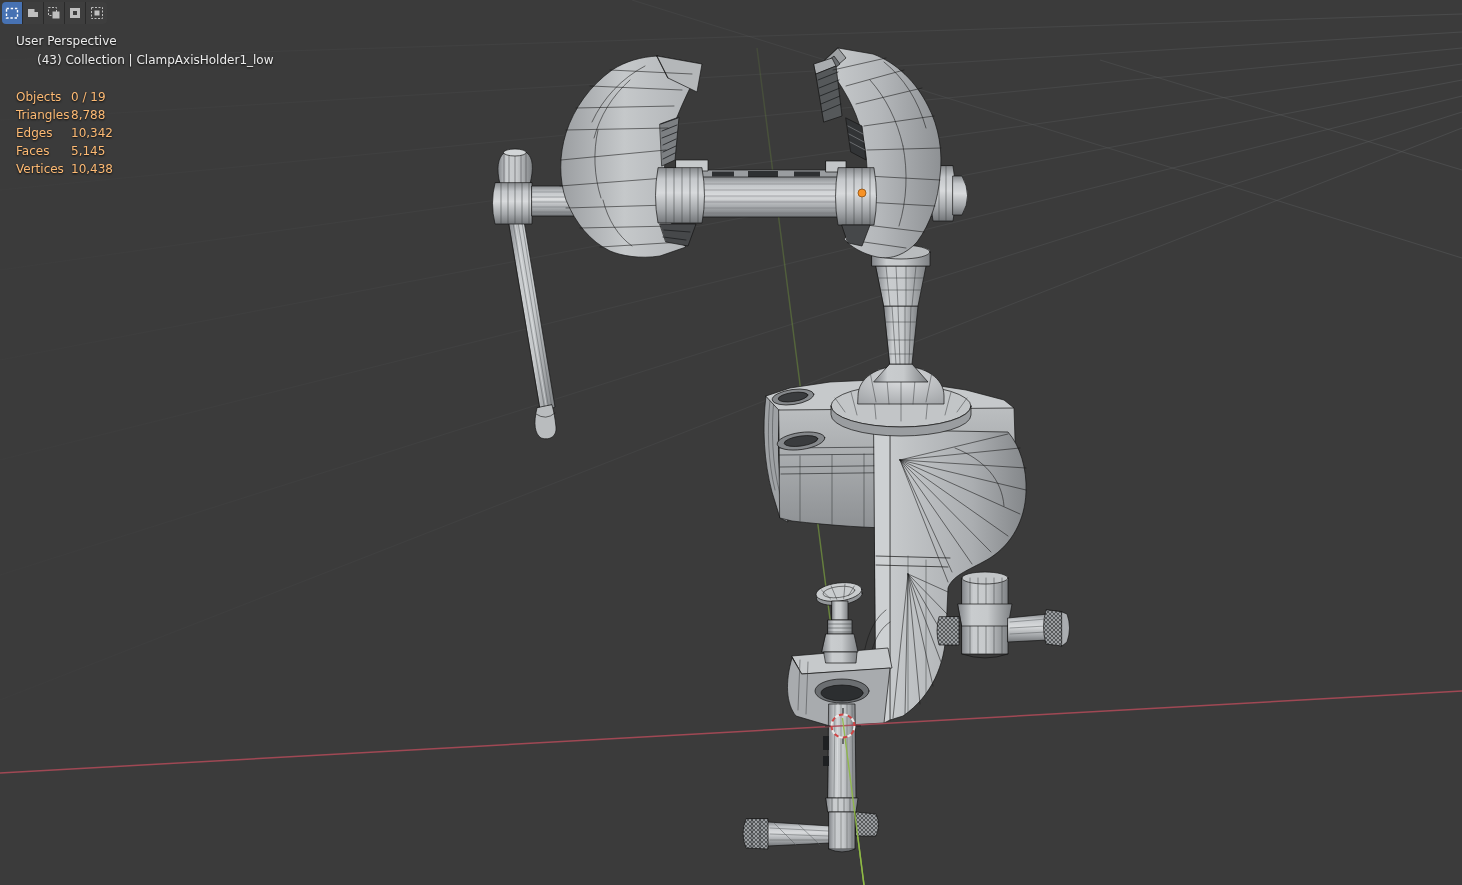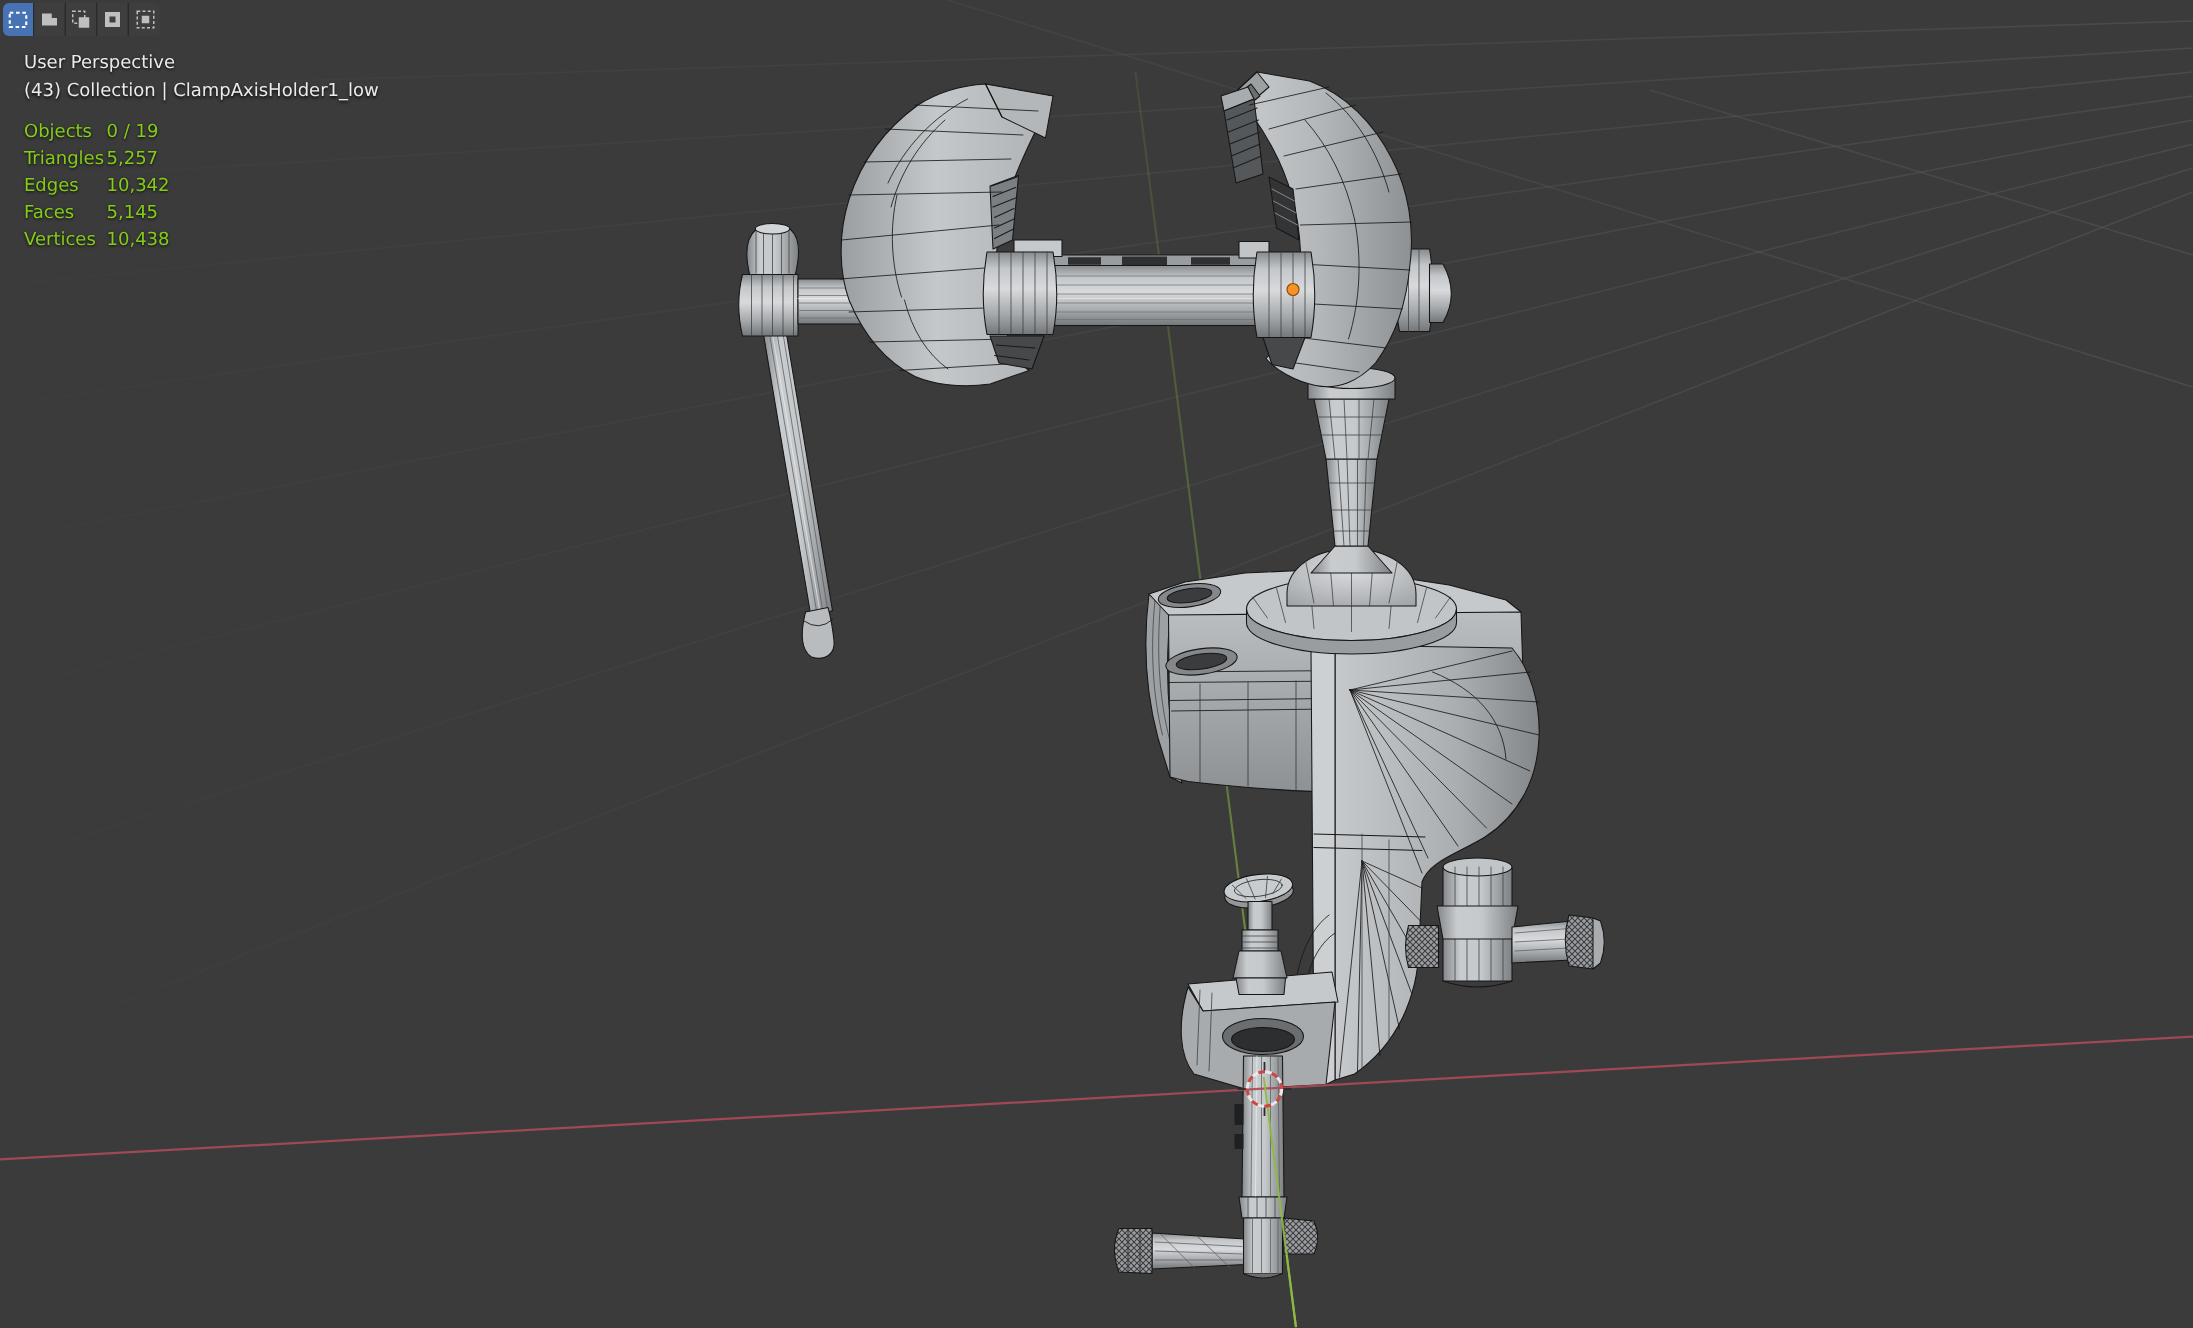--- a/index.html
+++ b/index.html
@@ -11,22 +11,22 @@
   .toolbar{position:absolute;left:2px;top:2px;display:flex;z-index:5;}
   .tbtn{width:21px;height:22px;background:#3e3e3e;display:flex;align-items:center;justify-content:center;
         border-right:1px solid #2a2a2a;cursor:pointer;box-sizing:border-box;}
   .tbtn:first-child{border-radius:4px 0 0 4px;}
   .tbtn:last-child{border-radius:0 4px 4px 0;border-right:none;}
   .tbtn.active{background:#4772b3;}
 
   
   .hud{position:absolute;left:16px;top:32px;z-index:4;color:#ebebeb;font-size:12px;
        text-shadow:0 1px 2px rgba(0,0,0,.85);line-height:19px;}
-  .hud .ctx{margin-bottom:8px;}
-  .stats{margin-top:8px;color:#84cc16;}
+  .hud .ctx{margin-bottom:8px;margin-left:21px;}
+  .stats{margin-top:18px;color:#fdba74;}
   .stat-row{display:grid;grid-template-columns:55px auto;height:18px;align-items:center;}
 </style>
 </head>
 <body>
 
 <div class="viewport">
 
   <svg class="canvas" width="1462" height="885" viewBox="0 0 1462 885">
     <defs>
       <linearGradient id="gH" x1="0" y1="0" x2="0" y2="1">
@@ -340,21 +340,21 @@
   <div class="hud">
     <div>User Perspective</div>
     <div class="ctx">(43) Collection | ClampAxisHolder1_low</div>
     <div class="stats">
       <div class="stat-row">
         <span>Objects</span>
         <span>0 / 19</span>
       </div>
       <div class="stat-row">
         <span>Triangles</span>
-        <span>5,257</span>
+        <span>8,788</span>
       </div>
       <div class="stat-row">
         <span>Edges</span>
         <span>10,342</span>
       </div>
       <div class="stat-row">
         <span>Faces</span>
         <span>5,145</span>
       </div>
       <div class="stat-row">

